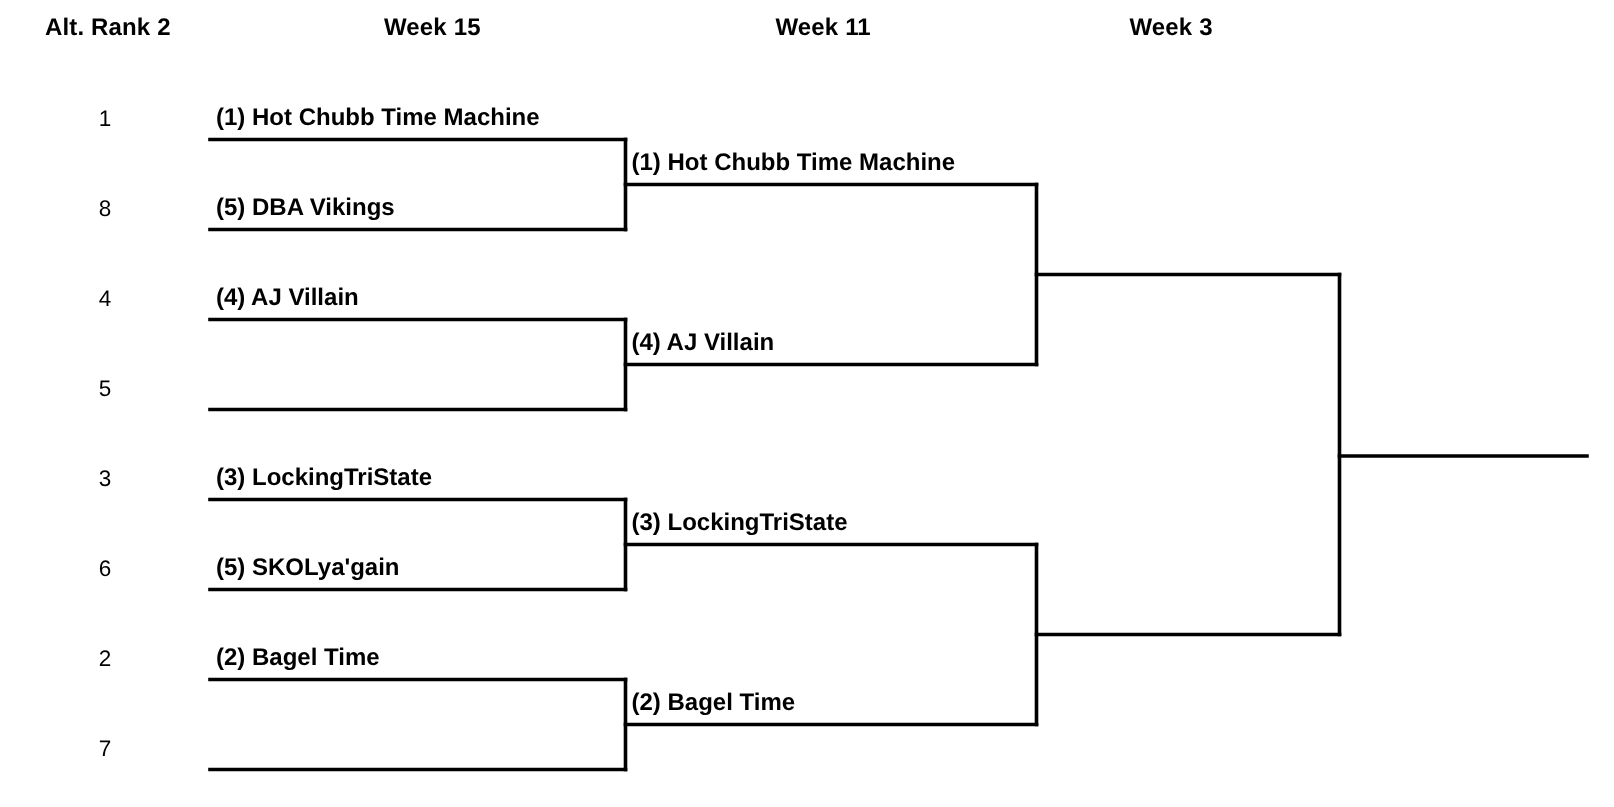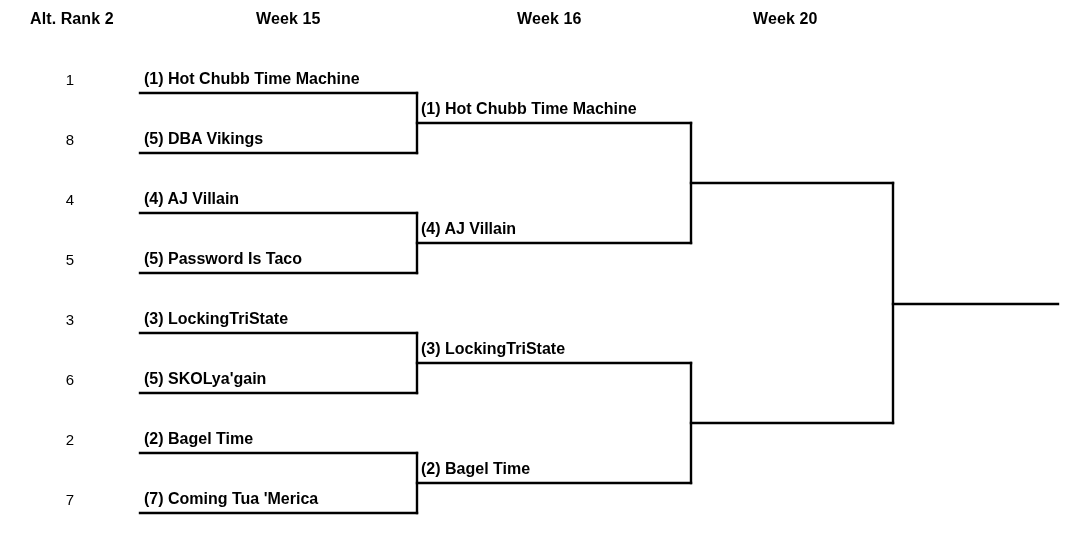--- a/index.html
+++ b/index.html
@@ -71,40 +71,38 @@
     stroke-linecap: square;
   }
 </style>
 </head>
 <body>
 
 <div id="bracket-root">
 
   <div class="col-header" id="hdr-rank">Alt. Rank 2</div>
   <div class="col-header" id="hdr-w15">Week 15</div>
-  <div class="col-header" id="hdr-w16">Week 16</div>
-  <div class="col-header" id="hdr-w17">Week 20</div>
+  <div class="col-header" id="hdr-w16">Week 11</div>
+  <div class="col-header" id="hdr-w17">Week 3</div>
 
   <div class="rank-num" style="top:71px">1</div>
   <div class="rank-num" style="top:131px">8</div>
   <div class="rank-num" style="top:191px">4</div>
   <div class="rank-num" style="top:251px">5</div>
   <div class="rank-num" style="top:311px">3</div>
   <div class="rank-num" style="top:371px">6</div>
   <div class="rank-num" style="top:431px">2</div>
   <div class="rank-num" style="top:491px">7</div>
 
   <div class="team-label r1-label" style="top:70px">(1) Hot Chubb Time Machine</div>
   <div class="team-label r1-label" style="top:130px">(5) DBA Vikings</div>
   <div class="team-label r1-label" style="top:190px">(4) AJ Villain</div>
-  <div class="team-label r1-label" style="top:250px">(5) Password Is Taco</div>
   <div class="team-label r1-label" style="top:310px">(3) LockingTriState</div>
   <div class="team-label r1-label" style="top:370px">(5) SKOLya'gain</div>
   <div class="team-label r1-label" style="top:430px">(2) Bagel Time</div>
-  <div class="team-label r1-label" style="top:490px">(7) Coming Tua 'Merica</div>
 
   <div class="team-label r2-label" style="top:100px">(1) Hot Chubb Time Machine</div>
   <div class="team-label r2-label" style="top:220px">(4) AJ Villain</div>
   <div class="team-label r2-label" style="top:340px">(3) LockingTriState</div>
   <div class="team-label r2-label" style="top:460px">(2) Bagel Time</div>
 
   <svg id="bracket-lines" viewBox="0 0 1076 538">
 
     <line x1="140" y1="93" x2="417" y2="93"></line>
     <line x1="140" y1="153" x2="417" y2="153"></line>

